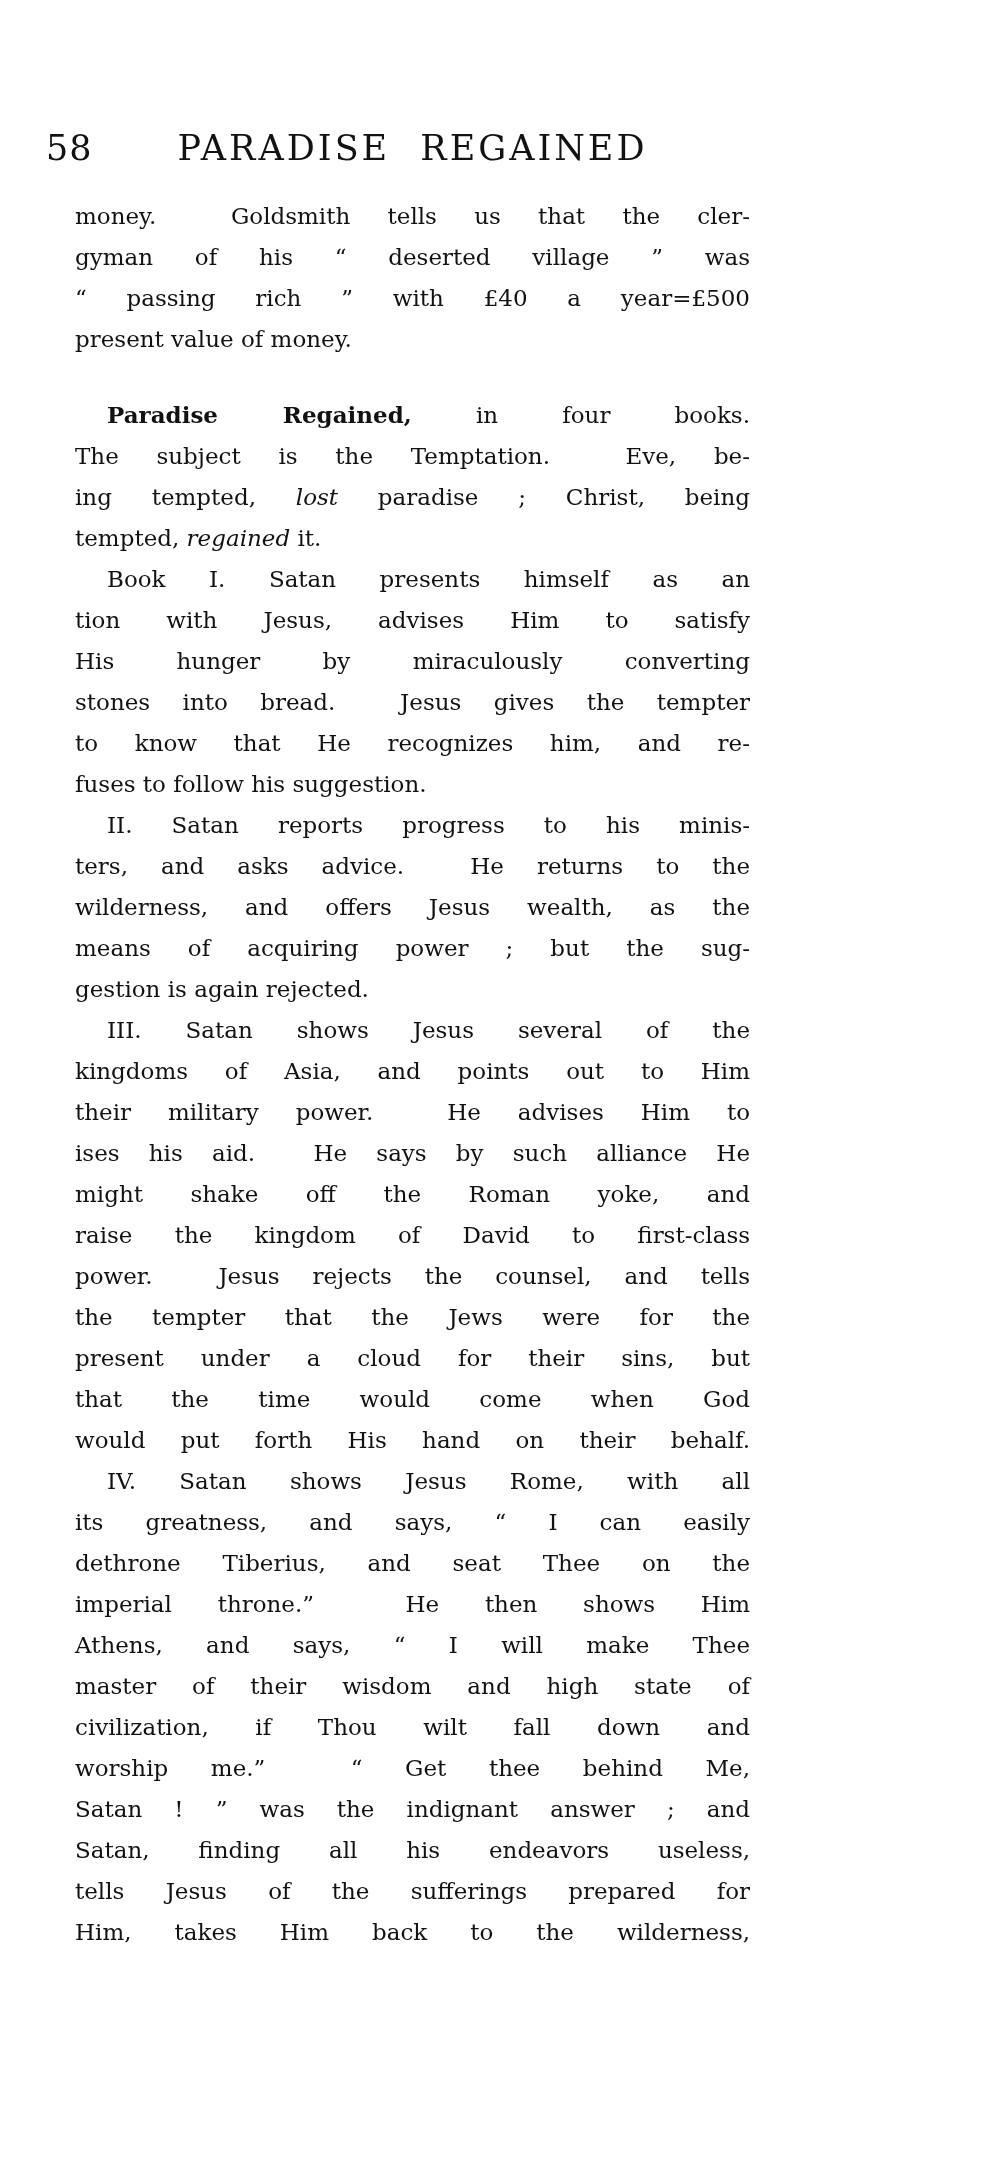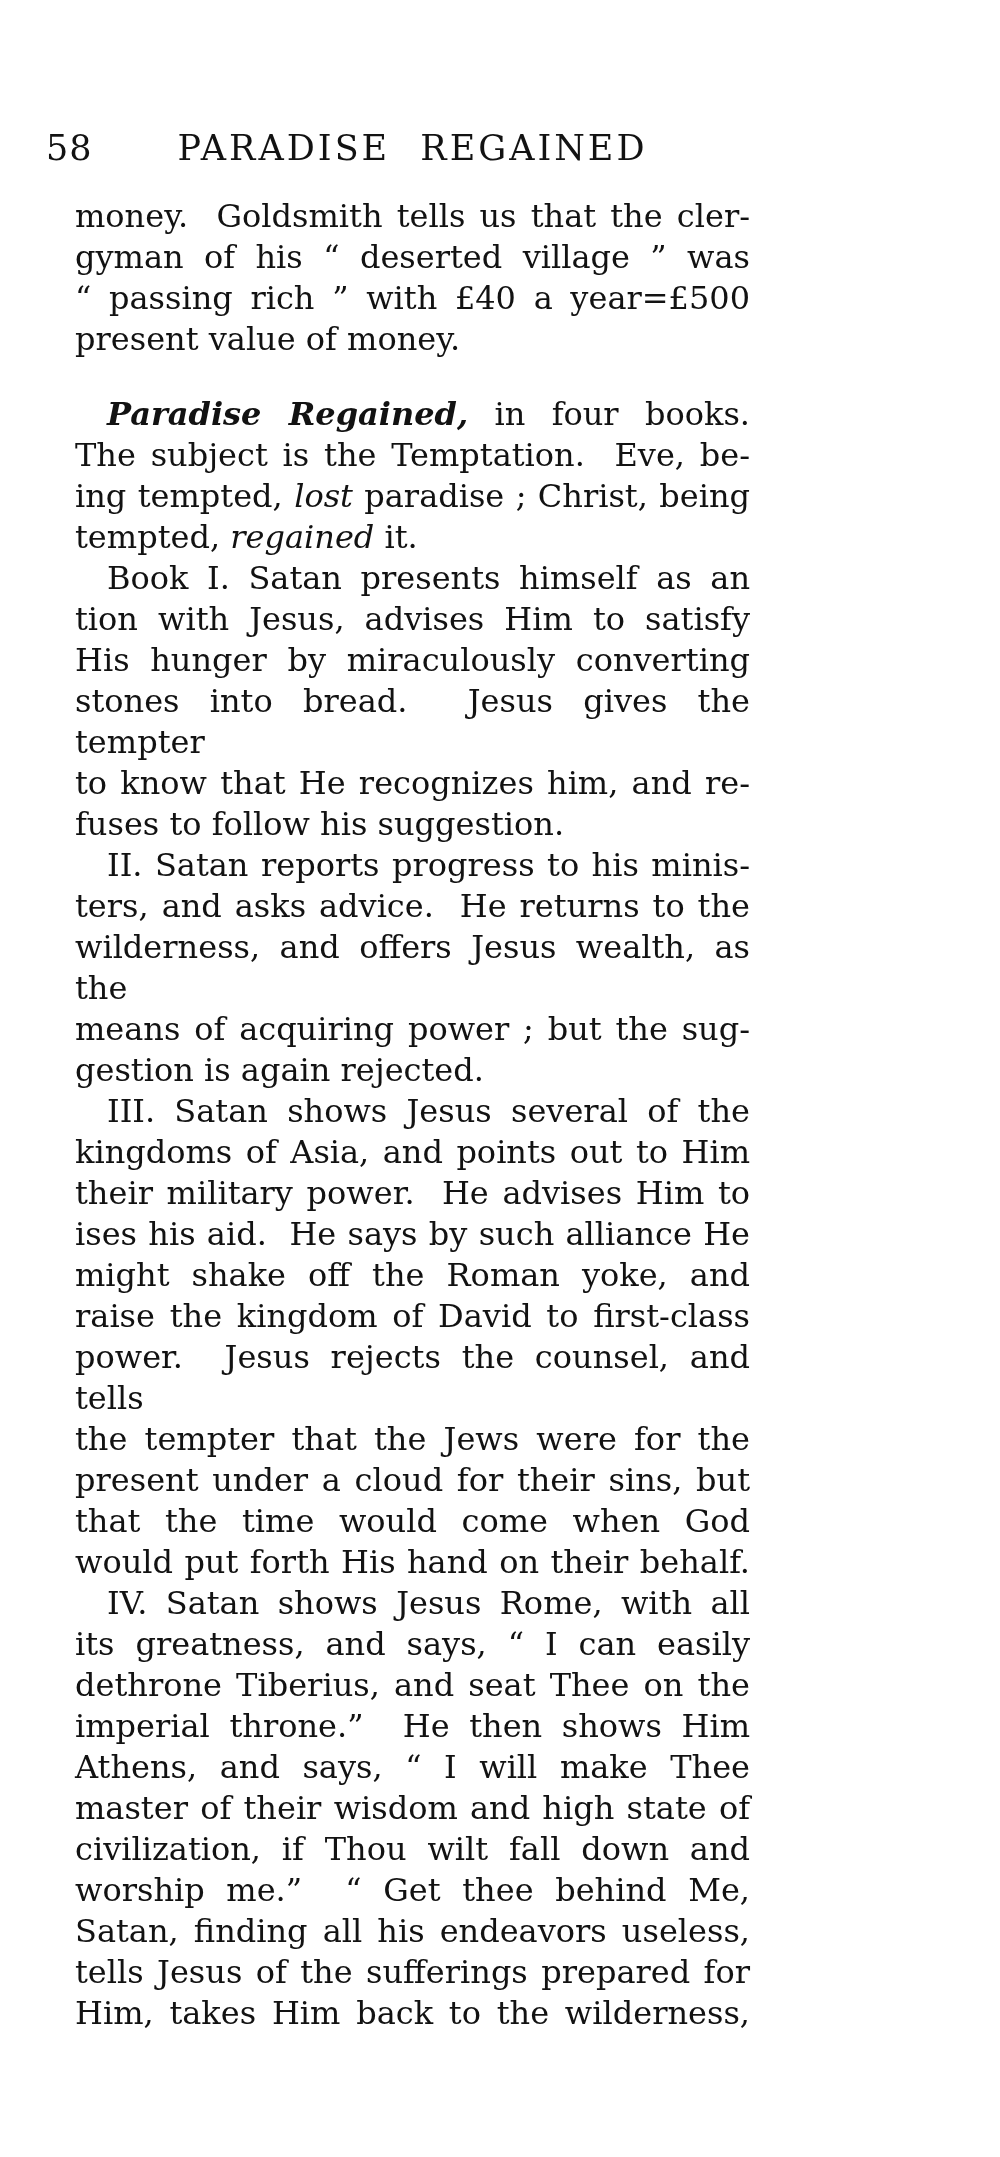--- a/index.html
+++ b/index.html
@@ -39,36 +39,36 @@
     font-size: 35px;
     letter-spacing: 3px;
     word-spacing: 16px;
     white-space: nowrap;
   }
   .text-block {
     position: absolute;
     top: 196px;
     left: 75px;
     width: 675px;
-    font-size: 32px;
+    font-size: 23px;
     line-height: 41px;
   }
   .para { margin: 0; }
   .para.gap { margin-top: 34px; }
   .line {
     white-space: normal;
   }
   .line.j {
     text-align: justify;
     text-align-last: justify;
   }
   .line.first {
     text-indent: 32px;
   }
-  .seg-bold { font-weight: bold; font-style: italic; }
+  .seg-bold { font-weight: bold; }
   .seg-italic { font-style: italic; }
 </style>
 </head>
 <body>
 
 <div class="page">
   <div class="header">
     <span class="pagenum">58</span>
     <div class="running-title">PARADISE REGAINED</div>
   </div>
@@ -115,18 +115,19 @@
       </div>
       <div class="para">
         <div class="line j first"><span>IV. Satan shows Jesus Rome, with all</span></div>
         <div class="line j"><span>its greatness, and says, “ I can easily</span></div>
         <div class="line j"><span>dethrone Tiberius, and seat Thee on the</span></div>
         <div class="line j"><span>imperial throne.”&nbsp; He then shows Him</span></div>
         <div class="line j"><span>Athens, and says, “ I will make Thee</span></div>
         <div class="line j"><span>master of their wisdom and high state of</span></div>
         <div class="line j"><span>civilization, if Thou wilt fall down and</span></div>
         <div class="line j"><span>worship me.”&nbsp; “ Get thee behind Me,</span></div>
+        <div class="line j"><span>Satan ! ” was the indignant answer ; and</span></div>
         <div class="line j"><span>Satan, finding all his endeavors useless,</span></div>
         <div class="line j"><span>tells Jesus of the sufferings prepared for</span></div>
         <div class="line j"><span>Him, takes Him back to the wilderness,</span></div>
       </div>
     </div>
 </div>
 
 </body></html>

